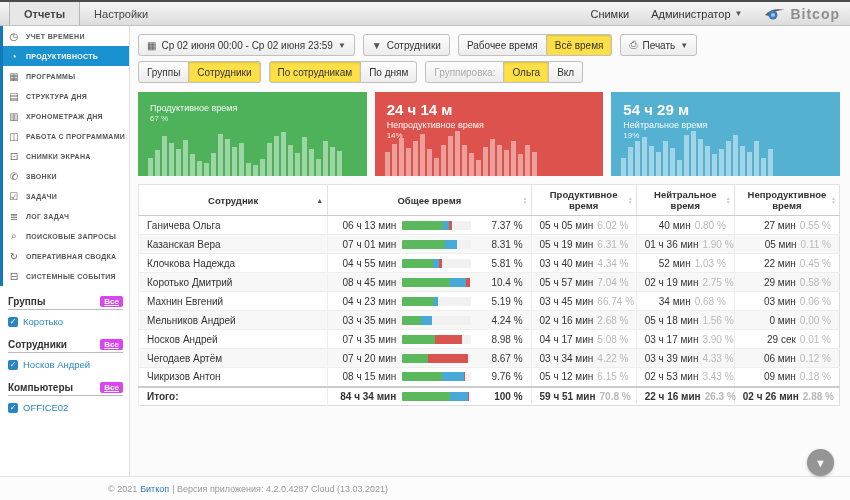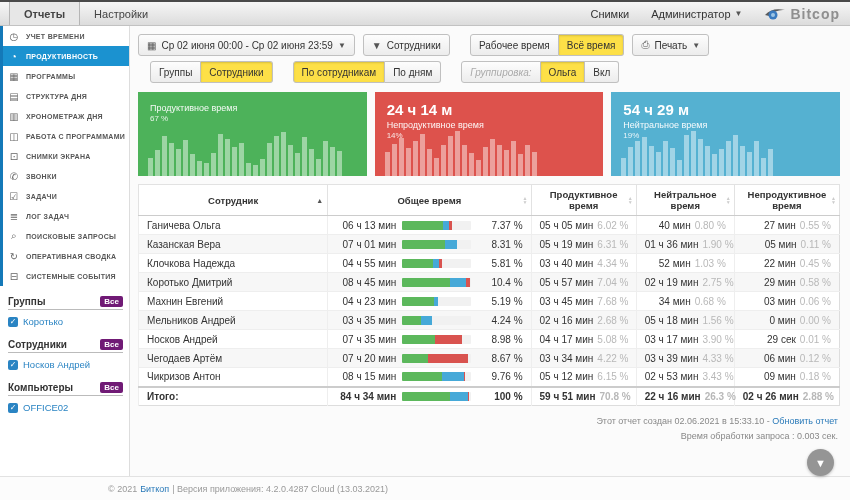--- a/index.html
+++ b/index.html
@@ -21,35 +21,35 @@
   .layout { flex:1; display:flex; min-height:0; }
   .sidebar { width:130px; background:#fff; border-right:1px solid #ddd; flex-shrink:0; display:flex; flex-direction:column; }
   .menu { border-left:3px solid #1479b8; }
   .menu-item { height:20px; display:flex; align-items:center; gap:6px; padding-left:5px; font-size:7px; font-weight:bold; letter-spacing:.3px; color:#555; text-transform:uppercase; cursor:pointer; }
   .menu-item .mi-icon { width:12px; font-size:10px; color:#666; text-align:center; font-weight:normal; }
   .menu-item.active { background:#1b92d0; color:#fff; }
   .menu-item.active .mi-icon { color:#fff; }
   .filters { padding:10px 6px 0 8px; }
   .fsection { margin-bottom:12px; }
   .fhead { display:flex; justify-content:space-between; align-items:center; border-bottom:1px solid #bbb; padding-bottom:2px; font-size:10px; font-weight:bold; color:#333; }
-  .badge { background:#701a75; color:#fff; font-size:8px; padding:1px 4px; border-radius:2px; cursor:pointer; }
+  .badge { background:#d946ef; color:#fff; font-size:8px; padding:1px 4px; border-radius:2px; cursor:pointer;text-decoration:underline; }
   .fitem { margin-top:6px; display:flex; align-items:center; gap:5px; font-size:9.5px; color:#2a84c3; cursor:pointer; }
   .cb { width:10px; height:10px; background:#2a84c3; border-radius:2px; color:#fff; font-size:8px; line-height:10px; text-align:center; flex-shrink:0; }
 
   
   .main { flex:1; padding:8px 10px 0 8px; display:flex; flex-direction:column; min-width:0; }
   .toolbar { display:flex; align-items:center; gap:8px; margin-bottom:5px; flex-wrap:nowrap; }
   .btn { background:linear-gradient(#fdfdfd,#ececec); border:1px solid #c0c0c0; border-radius:3px; font-size:10px; color:#333; padding:0 8px; height:22px; display:inline-flex; align-items:center; gap:5px; cursor:pointer; white-space:nowrap; }
   .btn .ico { color:#555; font-size:10px; }
   .seg { display:inline-flex; }
   .seg .btn { border-radius:0; border-left-width:0; }
-  .seg .btn:first-child { border-radius:3px 0 0 3px; border-left-width:1px;margin-left:12px; }
+  .seg .btn:first-child { border-radius:3px 0 0 3px; border-left-width:1px; }
   .seg .btn:last-child { border-radius:0 3px 3px 0; }
   .btn.on { background:#fde047; box-shadow:inset 0 1px 2px rgba(0,0,0,.15); }
-  .btn.disabled { color:#aaa; cursor:default;font-style:italic; }
+  .btn.disabled { color:#aaa; cursor:default; }
 
   
   .cards { display:flex; gap:8px; margin:4px 0 8px 0; }
   .card { flex:1; height:84px; position:relative; color:#fff; padding:9px 12px; overflow:hidden; }
   .card .time { font-size:15px; font-weight:bold; }
   .card .lbl { font-size:9px; opacity:.95; margin-top:2px; }
   .card .pct { font-size:8px; opacity:.85; margin-top:1px; }
   .bars { position:absolute; left:10px; bottom:0; display:flex; align-items:flex-end; gap:2px; height:48px; }
   .bar { width:5px; background:rgba(255,255,255,.45); }
 
@@ -422,21 +422,21 @@
               <td>
                 <div class="total-flex">
                   <span class="tt">04 ч 23 мин</span>
                   <div class="track">
                     <div class="sg g" style="width: 46%;"></div>
                     <div class="sg b" style="width: 6%;"></div>
                   </div>
                   <span class="tp">5.19 %</span>
                 </div>
               </td>
-              <td class="cell-num"><span>03 ч 45 мин</span><span class="sub">7.68 %</span></td>
+              <td class="cell-num"><span>03 ч 45 мин</span><span class="sub">66.74 %</span></td>
               <td class="cell-num"><span>34 мин</span><span class="sub">0.68 %</span></td>
               <td class="cell-num"><span>03 мин</span><span class="sub">0.06 %</span></td>
             </tr>
             <tr class="">
               <td class="cell-name">Мельников Андрей</td>
               <td>
                 <div class="total-flex">
                   <span class="tt">03 ч 35 мин</span>
                   <div class="track">
                     <div class="sg g" style="width: 28%;"></div>
@@ -511,27 +511,20 @@
                   <span class="tp">100 %</span>
                 </div>
               </td>
               <td class="cell-num"><span>59 ч 51 мин</span><span class="sub">70.8 %</span></td>
               <td class="cell-num"><span>22 ч 16 мин</span><span class="sub">26.3 %</span></td>
               <td class="cell-num"><span>02 ч 26 мин</span><span class="sub">2.88 %</span></td>
             </tr>
           </tbody>
       </table>
 
-      <div class="report-meta">
-        <div>
-          <span>Этот отчет создан 02.06.2021 в 15:33.10 -</span>
-          <a>Обновить отчет</a>
-        </div>
-        <div>Время обработки запроса : 0.003 сек.</div>
-      </div>
     </main>
   </div>
 
   <div class="footer">
     <span>© 2021</span>
     <a>Биткоп</a>
     <span>| Версия приложения: 4.2.0.4287 Cloud (13.03.2021)</span>
   </div>
 
   <div class="scroll-btn">

